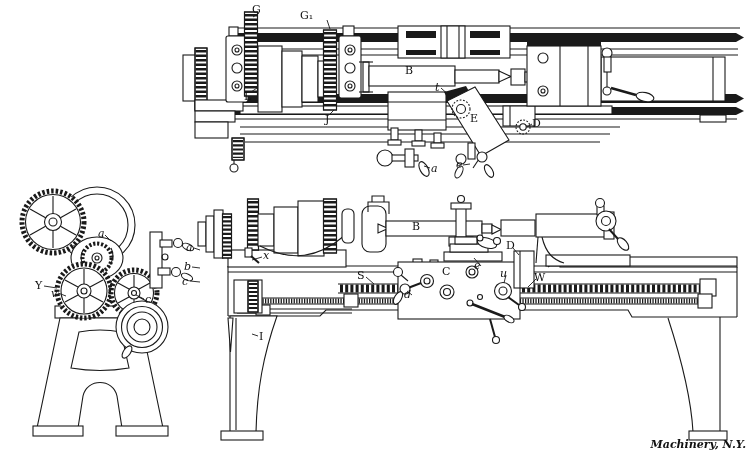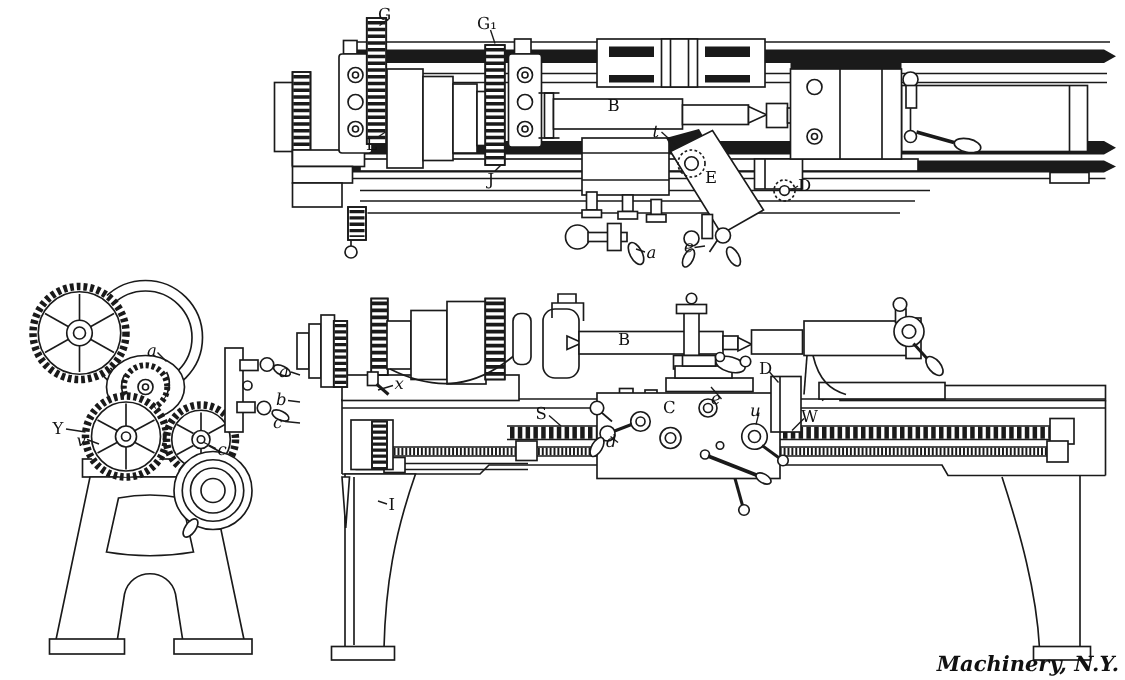--- a/index.html
+++ b/index.html
@@ -4,21 +4,21 @@
 <style>
   html,body{margin:0;padding:0;background:#ffffff;}
   .stage{position:relative;width:750px;height:453px;background:#ffffff;overflow:hidden;
          font-family:"DejaVu Serif", serif;}
   svg{position:absolute;left:0;top:0;}
   .s{fill:none;stroke:#1a1a1a;stroke-width:1.1;}
   .w{fill:#ffffff;stroke:#1a1a1a;stroke-width:1.1;}
   .k{fill:#1a1a1a;stroke:none;}
   .lbl{position:absolute;font-size:11px;line-height:11px;color:#111;white-space:nowrap;}
   .lbl.it{font-style:italic;}
-  .caption{position:absolute;right:4px;bottom:2px;font-size:14px;font-style:italic;font-weight:bold;color:#111;}
+  .caption{position:absolute;right:4px;bottom:2px;font-size:11px;font-style:italic;font-weight:bold;color:#111;}
 </style>
 </head>
 <body>
 
 <div class="stage">
 
 <svg width="750" height="453" viewBox="0 0 750 453">
 
   <g>
     <g>
@@ -437,21 +437,21 @@
     <line x1="513" y1="248" x2="519" y2="255"></line>
     <line x1="481" y1="266" x2="474" y2="258"></line>
     <line x1="412" y1="295" x2="407" y2="291"></line>
     <line x1="506" y1="275" x2="504" y2="283"></line>
     <line x1="536" y1="279" x2="528" y2="287"></line>
     <line x1="258" y1="336" x2="252" y2="334"></line>
   </g>
 </svg>
 
   <span class="lbl" style="left:252px;top:4px">G</span>
-  <span class="lbl" style="left:318px;top:10px">G₁</span>
+  <span class="lbl" style="left:300px;top:10px">G₁</span>
   <span class="lbl" style="left:405px;top:65px">B</span>
   <span class="lbl" style="left:244px;top:91px">L</span>
   <span class="lbl" style="left:325px;top:114px">J</span>
   <span class="lbl it" style="left:435px;top:82px">t</span>
   <span class="lbl" style="left:470px;top:113px">E</span>
   <span class="lbl" style="left:532px;top:118px">D</span>
   <span class="lbl it" style="left:431px;top:163px">a</span>
   <span class="lbl it" style="left:456px;top:159px">e</span>
 
   <span class="lbl it" style="left:98px;top:228px">a</span>

